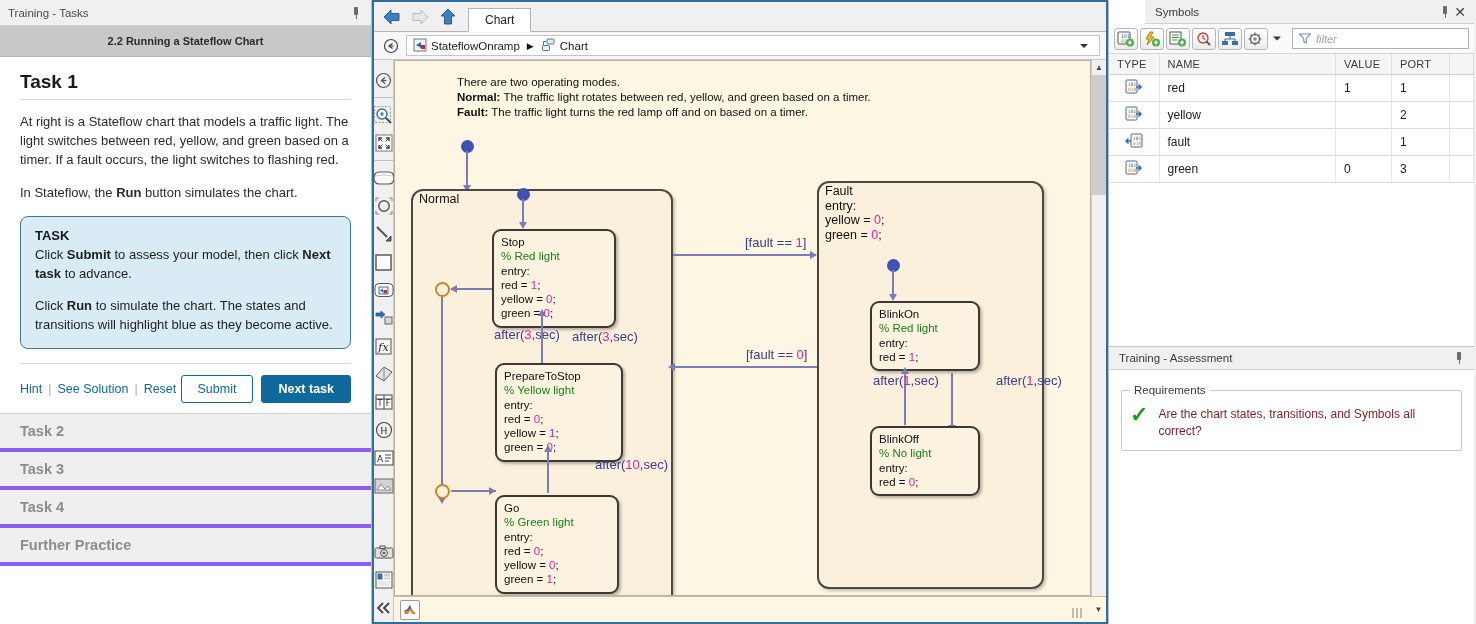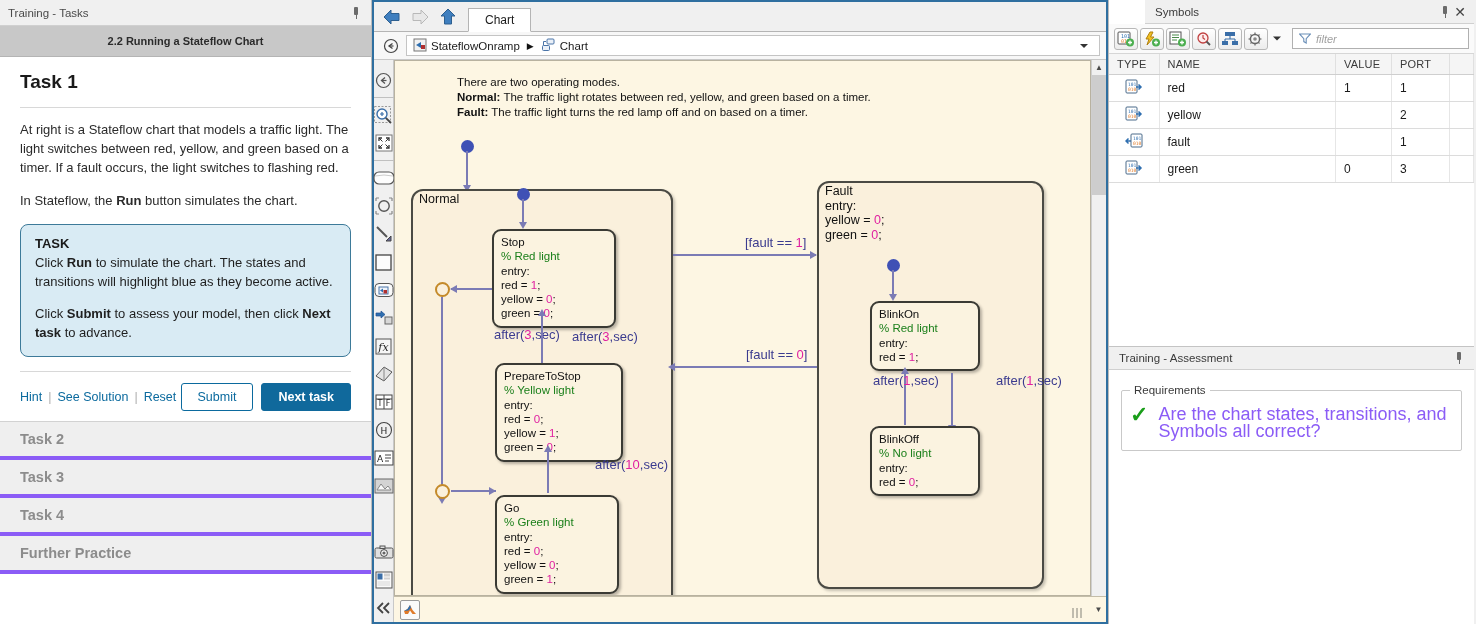--- a/index.html
+++ b/index.html
@@ -46,21 +46,21 @@
     border-bottom: 1px solid #b4b4b4;
     text-align: center;
   }
   .lp-body {
     padding: 12px 20px 10px 20px;
     background: #fff;
     border-bottom: 1px solid #d2d2d2;
   }
   .task-heading {
     font-size: 19px; font-weight: bold; color: #1a1a1a;
-    margin: 2px 0 14px 0;
+    margin: 2px 0 6px 0;
   }
   .task-rule { height:1px; background:#d8d8d8; margin: 0 0 12px 0; }
   .para { font-size: 13px; color: #2b2b2b; line-height: 19px; margin-bottom: 14px; }
   .para b { font-weight: bold; }
   .task-box {
     border: 1px solid #3d7a99;
     border-radius: 8px;
     background: #d9ebf4;
     padding: 11px 14px 14px 14px;
     margin-bottom: 14px;
@@ -238,21 +238,21 @@
     display:flex; align-items:center; padding: 0 8px 0 10px;
   }
   .assess-body { flex: 0 0 auto; padding: 8px 10px 10px 10px; background:#fff; }
   .fieldset {
     border: 1px solid #c9c9c9; border-radius: 2px; padding: 10px 10px 10px 8px;
     position: relative; margin-top: 6px;
   }
   .fieldset legend { font-size: 11.5px; color:#3a3a3a; padding: 0 4px; }
   .req-row { display:flex; align-items:flex-start; gap: 10px; }
   .check { color:#1a9e1a; font-size: 22px; line-height: 18px; font-weight: bold; }
-  .req-text { font-size: 18px; color:#8b5cf6; line-height: 17px; }
+  .req-text { font-size: 12px; color:#7f1d1d; line-height: 17px; }
   .rp-bottom { flex:1; background:#fff; }
 </style>
 </head>
 <body>
 
 <div class="app">
 
   <div class="left-panel">
     <div class="lp-titlebar">
       <span class="lp-title">Training - Tasks</span>
@@ -264,22 +264,22 @@
     <div class="lp-body">
       <div class="task-heading">Task 1</div>
       <div class="task-rule"></div>
 
       <div class="para">At right is a Stateflow chart that models a traffic light. The light switches between red, yellow, and green based on a timer. If a fault occurs, the light switches to flashing red.</div>
 
       <div class="para"><span>In Stateflow, the </span><b>Run</b><span> button simulates the chart.</span></div>
 
       <div class="task-box">
         <div class="task-box-title">TASK</div>
+        <p><span>Click </span><b>Submit</b><span> to assess your model, then click </span><b>Next task</b><span> to advance.</span></p>
         <p><span>Click </span><b>Run</b><span> to simulate the chart. The states and transitions will highlight blue as they become active.</span></p>
-        <p><span>Click </span><b>Submit</b><span> to assess your model, then click </span><b>Next task</b><span> to advance.</span></p>
       </div>
 
       <div class="lp-divider"></div>
 
       <div class="action-row">
         <span class="link">Hint</span>
         <span class="link-sep">|</span>
         <span class="link">See Solution</span>
         <span class="link-sep">|</span>
         <span class="link">Reset</span>

